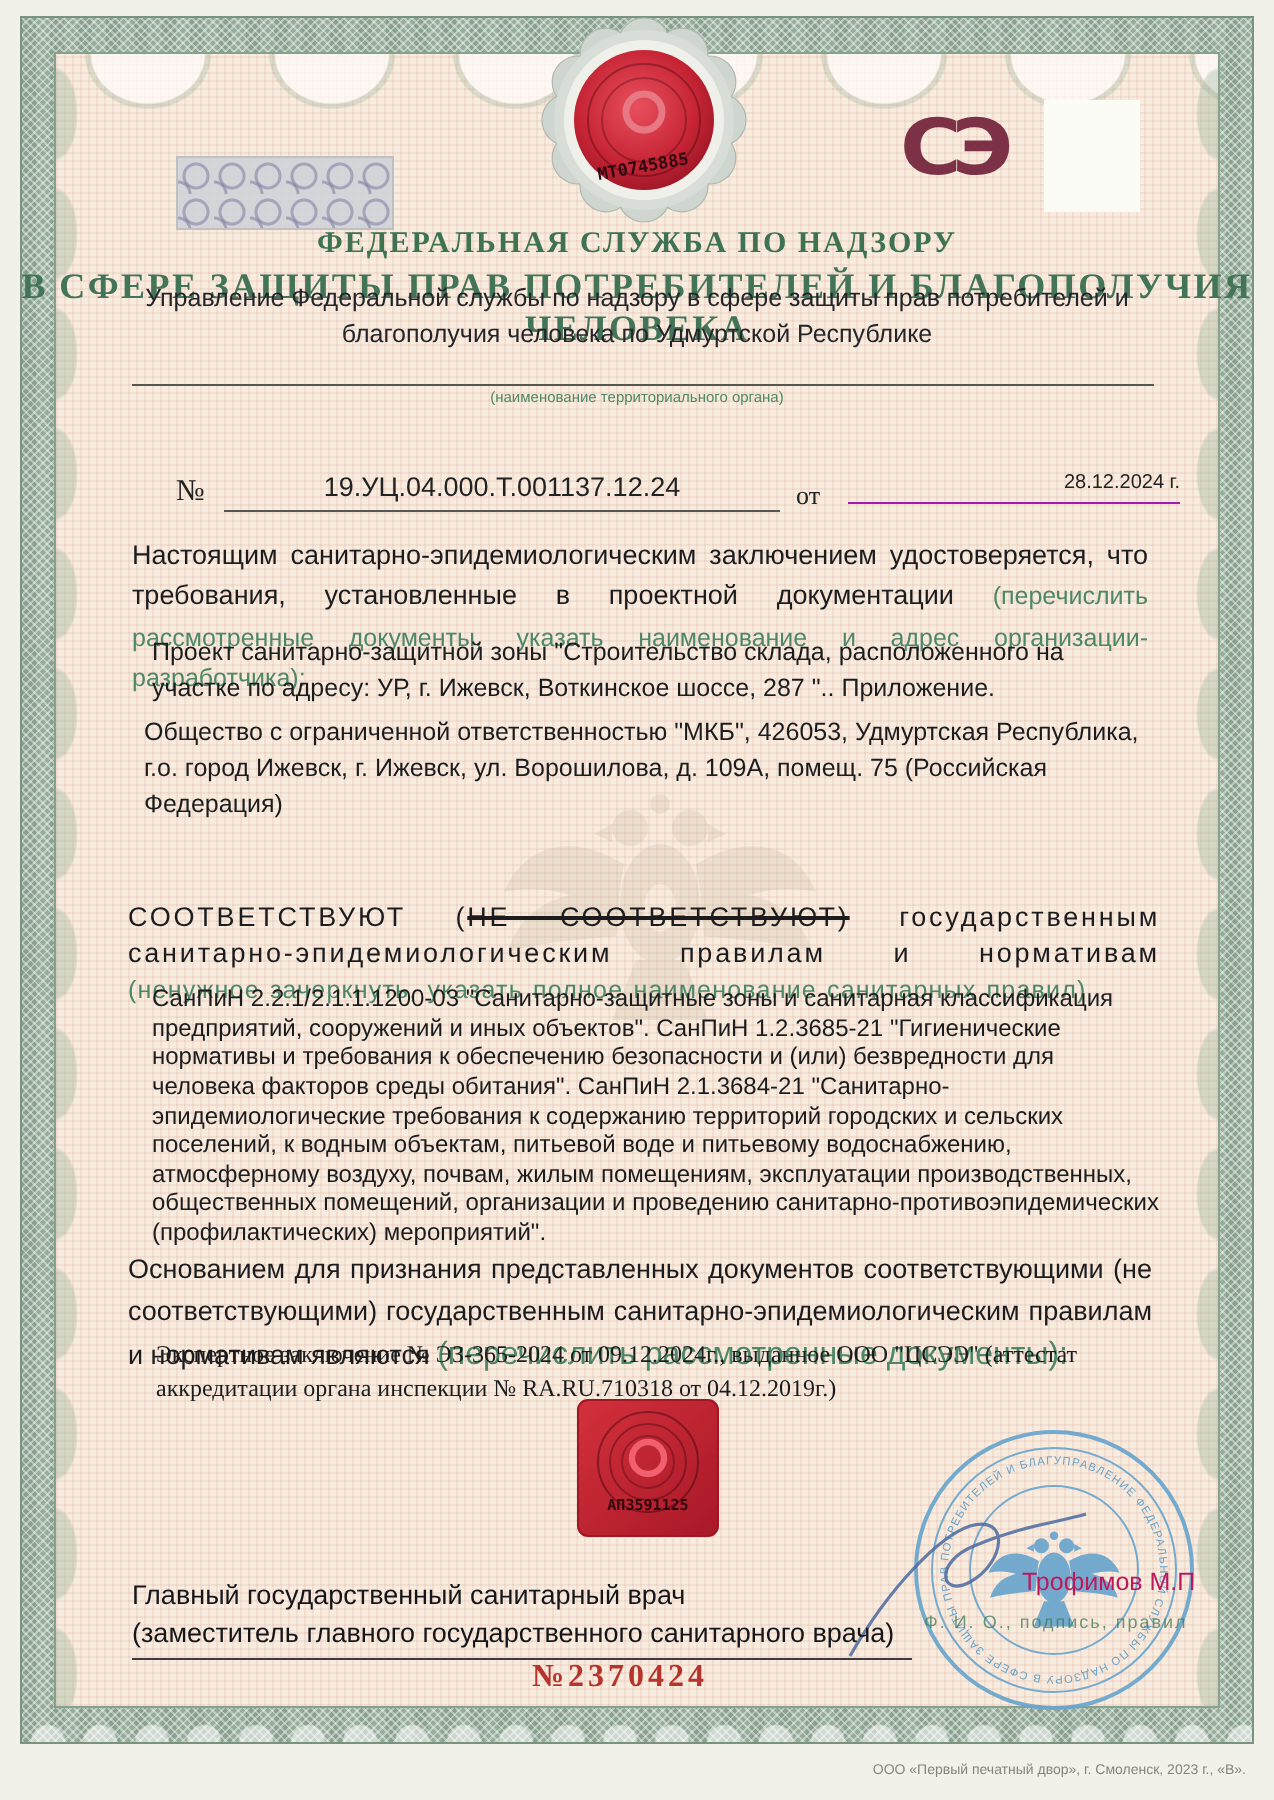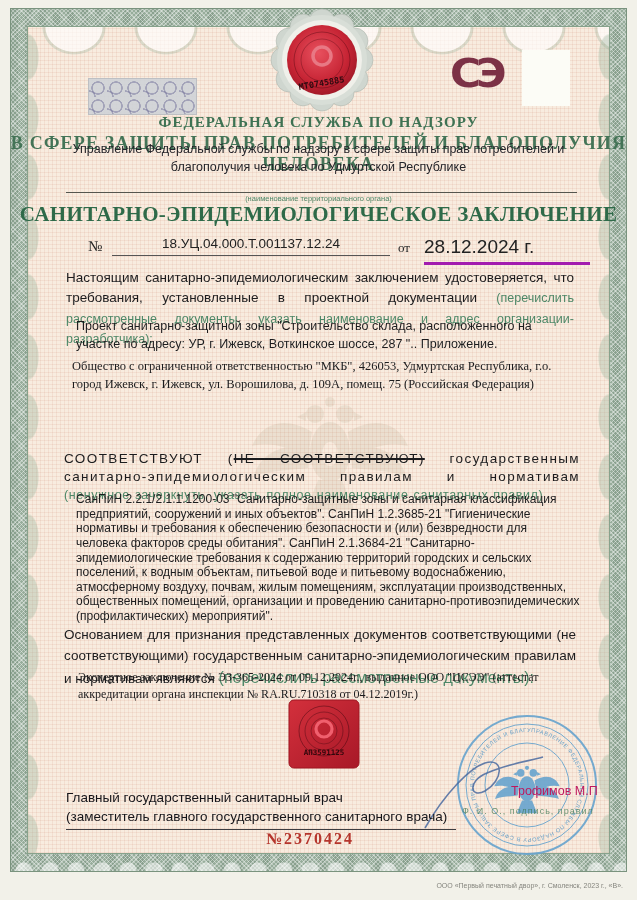--- a/index.html
+++ b/index.html
@@ -50,29 +50,29 @@
         font-size:12.5px;line-height:1.45;z-index:2;}
   .org-divider{position:absolute;left:66px;right:60px;top:192px;border-bottom:1px solid #55564f;}
   .org-caption{position:absolute;left:0;right:0;top:194px;text-align:center;color:#4d8767;font-size:7.5px;}
   .doc-title{position:absolute;left:0;right:0;top:202px;text-align:center;color:#2e6a49;
         font-family:"Liberation Serif",serif;font-weight:bold;font-size:21px;letter-spacing:.4px;}
   
   .no-label{position:absolute;left:88px;top:238px;font-family:"Liberation Serif",serif;font-size:15px;color:#222;}
   .no-value{position:absolute;left:112px;top:236px;width:278px;text-align:center;font-size:13.5px;color:#222;
         border-bottom:1px solid #555;padding-bottom:4px;}
   .ot-label{position:absolute;left:398px;top:240px;font-family:"Liberation Serif",serif;font-size:13px;color:#222;}
-  .date-value{position:absolute;left:424px;top:236px;width:166px;text-align:left;font-size:19px;color:#222;
-        border-bottom:3px solid #a21caf;padding-bottom:4px;}
+  .date-value{position:absolute;left:424px;top:236px;width:166px;text-align:right;font-size:10px;color:#222;
+        border-bottom:1px solid #a21caf;padding-bottom:4px;}
   
   .para{position:absolute;color:#1c1c1e;text-align:justify;}
   .intro{left:66px;top:268px;width:508px;font-size:13.5px;line-height:1.5;}
   .green{color:#4d8767;}
   .intro .green{font-size:12.5px;}
   .project{left:76px;top:317px;width:500px;font-size:12.5px;line-height:1.45;text-align:left;}
-  .developer{left:72px;top:357px;width:505px;font-size:12.5px;line-height:1.45;text-align:left;font-family:Liberation Serif, serif;}
+  .developer{left:72px;top:357px;width:505px;font-size:12.5px;line-height:1.45;text-align:left;}
   .compliance{left:64px;top:450px;width:516px;font-size:13.5px;letter-spacing:1.4px;word-spacing:5px;line-height:1.32;}
   .compliance .green{font-size:12.5px;letter-spacing:.6px;word-spacing:1px;}
   .struck{text-decoration:line-through;text-decoration-thickness:2px;}
   .rules{left:76px;top:492px;width:505px;font-size:12px;line-height:1.22;text-align:left;}
   .basis{left:64px;top:625px;width:512px;font-size:13.5px;line-height:1.52;}
   .basis .green{font-size:16px;}
   .expert{left:78px;top:669px;width:500px;font-size:12px;line-height:1.4;text-align:left;background:transparent;font-family:Liberation Serif, serif;}
   
   .watermark{position:absolute;left:240px;top:350px;opacity:.11;}
   
@@ -150,24 +150,23 @@
   </svg>
 
   <div class="se-logo">СЭ</div>
   <div class="white-square"></div>
 
   <div class="hdr1">ФЕДЕРАЛЬНАЯ СЛУЖБА ПО НАДЗОРУ</div>
   <div class="hdr2">В СФЕРЕ ЗАЩИТЫ ПРАВ ПОТРЕБИТЕЛЕЙ И БЛАГОПОЛУЧИЯ ЧЕЛОВЕКА</div>
   <div class="org-black">Управление Федеральной службы по надзору в сфере защиты прав потребителей и благополучия человека по Удмуртской Республике</div>
   <div class="org-divider"></div>
   <div class="org-caption">(наименование территориального органа)</div>
-  <div class="doc-title">САНИТАРНО-ЭПИДЕМИОЛОГИЧЕСКОЕ ЗАКЛЮЧЕНИЕ</div>
 
   <div class="no-label">№</div>
-  <div class="no-value">18.УЦ.04.000.Т.001137.12.24</div>
+  <div class="no-value">19.УЦ.04.000.Т.001137.12.24</div>
   <div class="ot-label">от</div>
   <div class="date-value">28.12.2024 г.</div>
 
   <div class="para intro">
     <span>Настоящим санитарно-эпидемиологическим заключением удостоверяется, что требования, установленные в проектной документации</span>
     <span class="green">(перечислить рассмотренные документы, указать наименование и адрес организации-разработчика):</span>
   </div>
   <div class="para project">Проект санитарно-защитной зоны "Строительство склада, расположенного на участке по адресу: УР, г. Ижевск, Воткинское шоссе, 287 ".. Приложение.</div>
   <div class="para developer">Общество с ограниченной ответственностью "МКБ", 426053, Удмуртская Республика, г.о. город Ижевск, г. Ижевск, ул. Ворошилова, д. 109А, помещ. 75 (Российская Федерация)</div>
 

